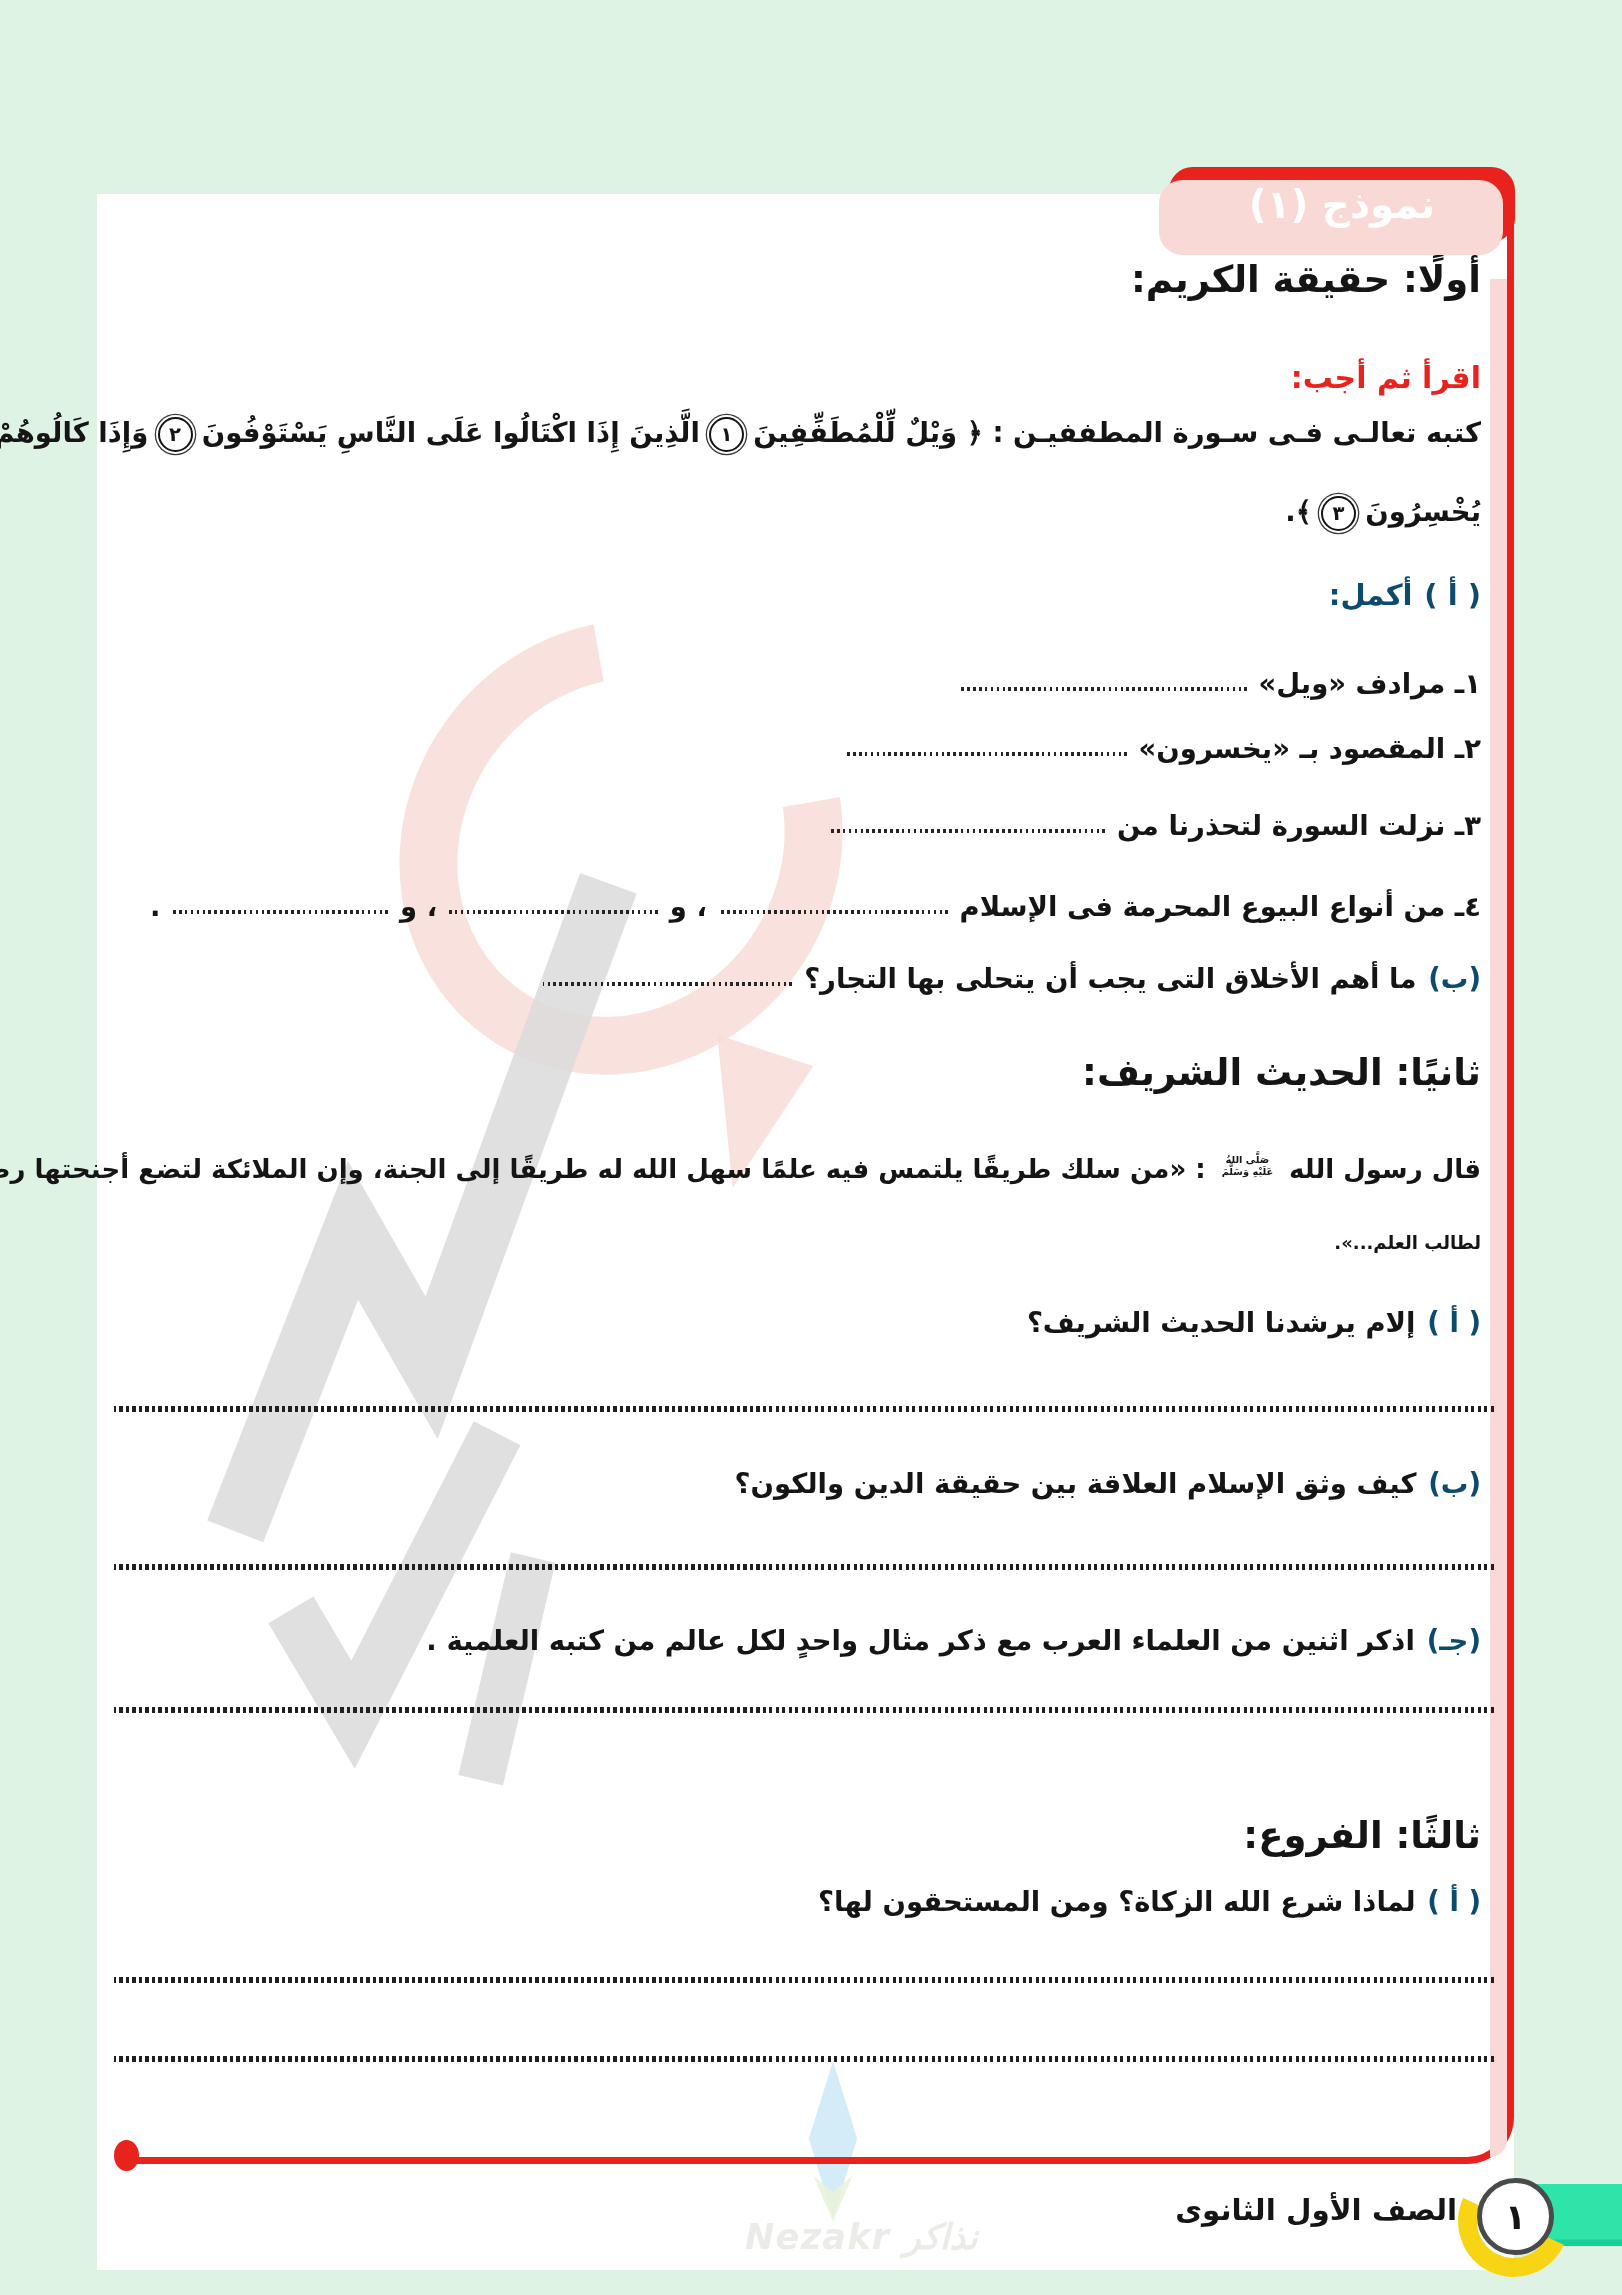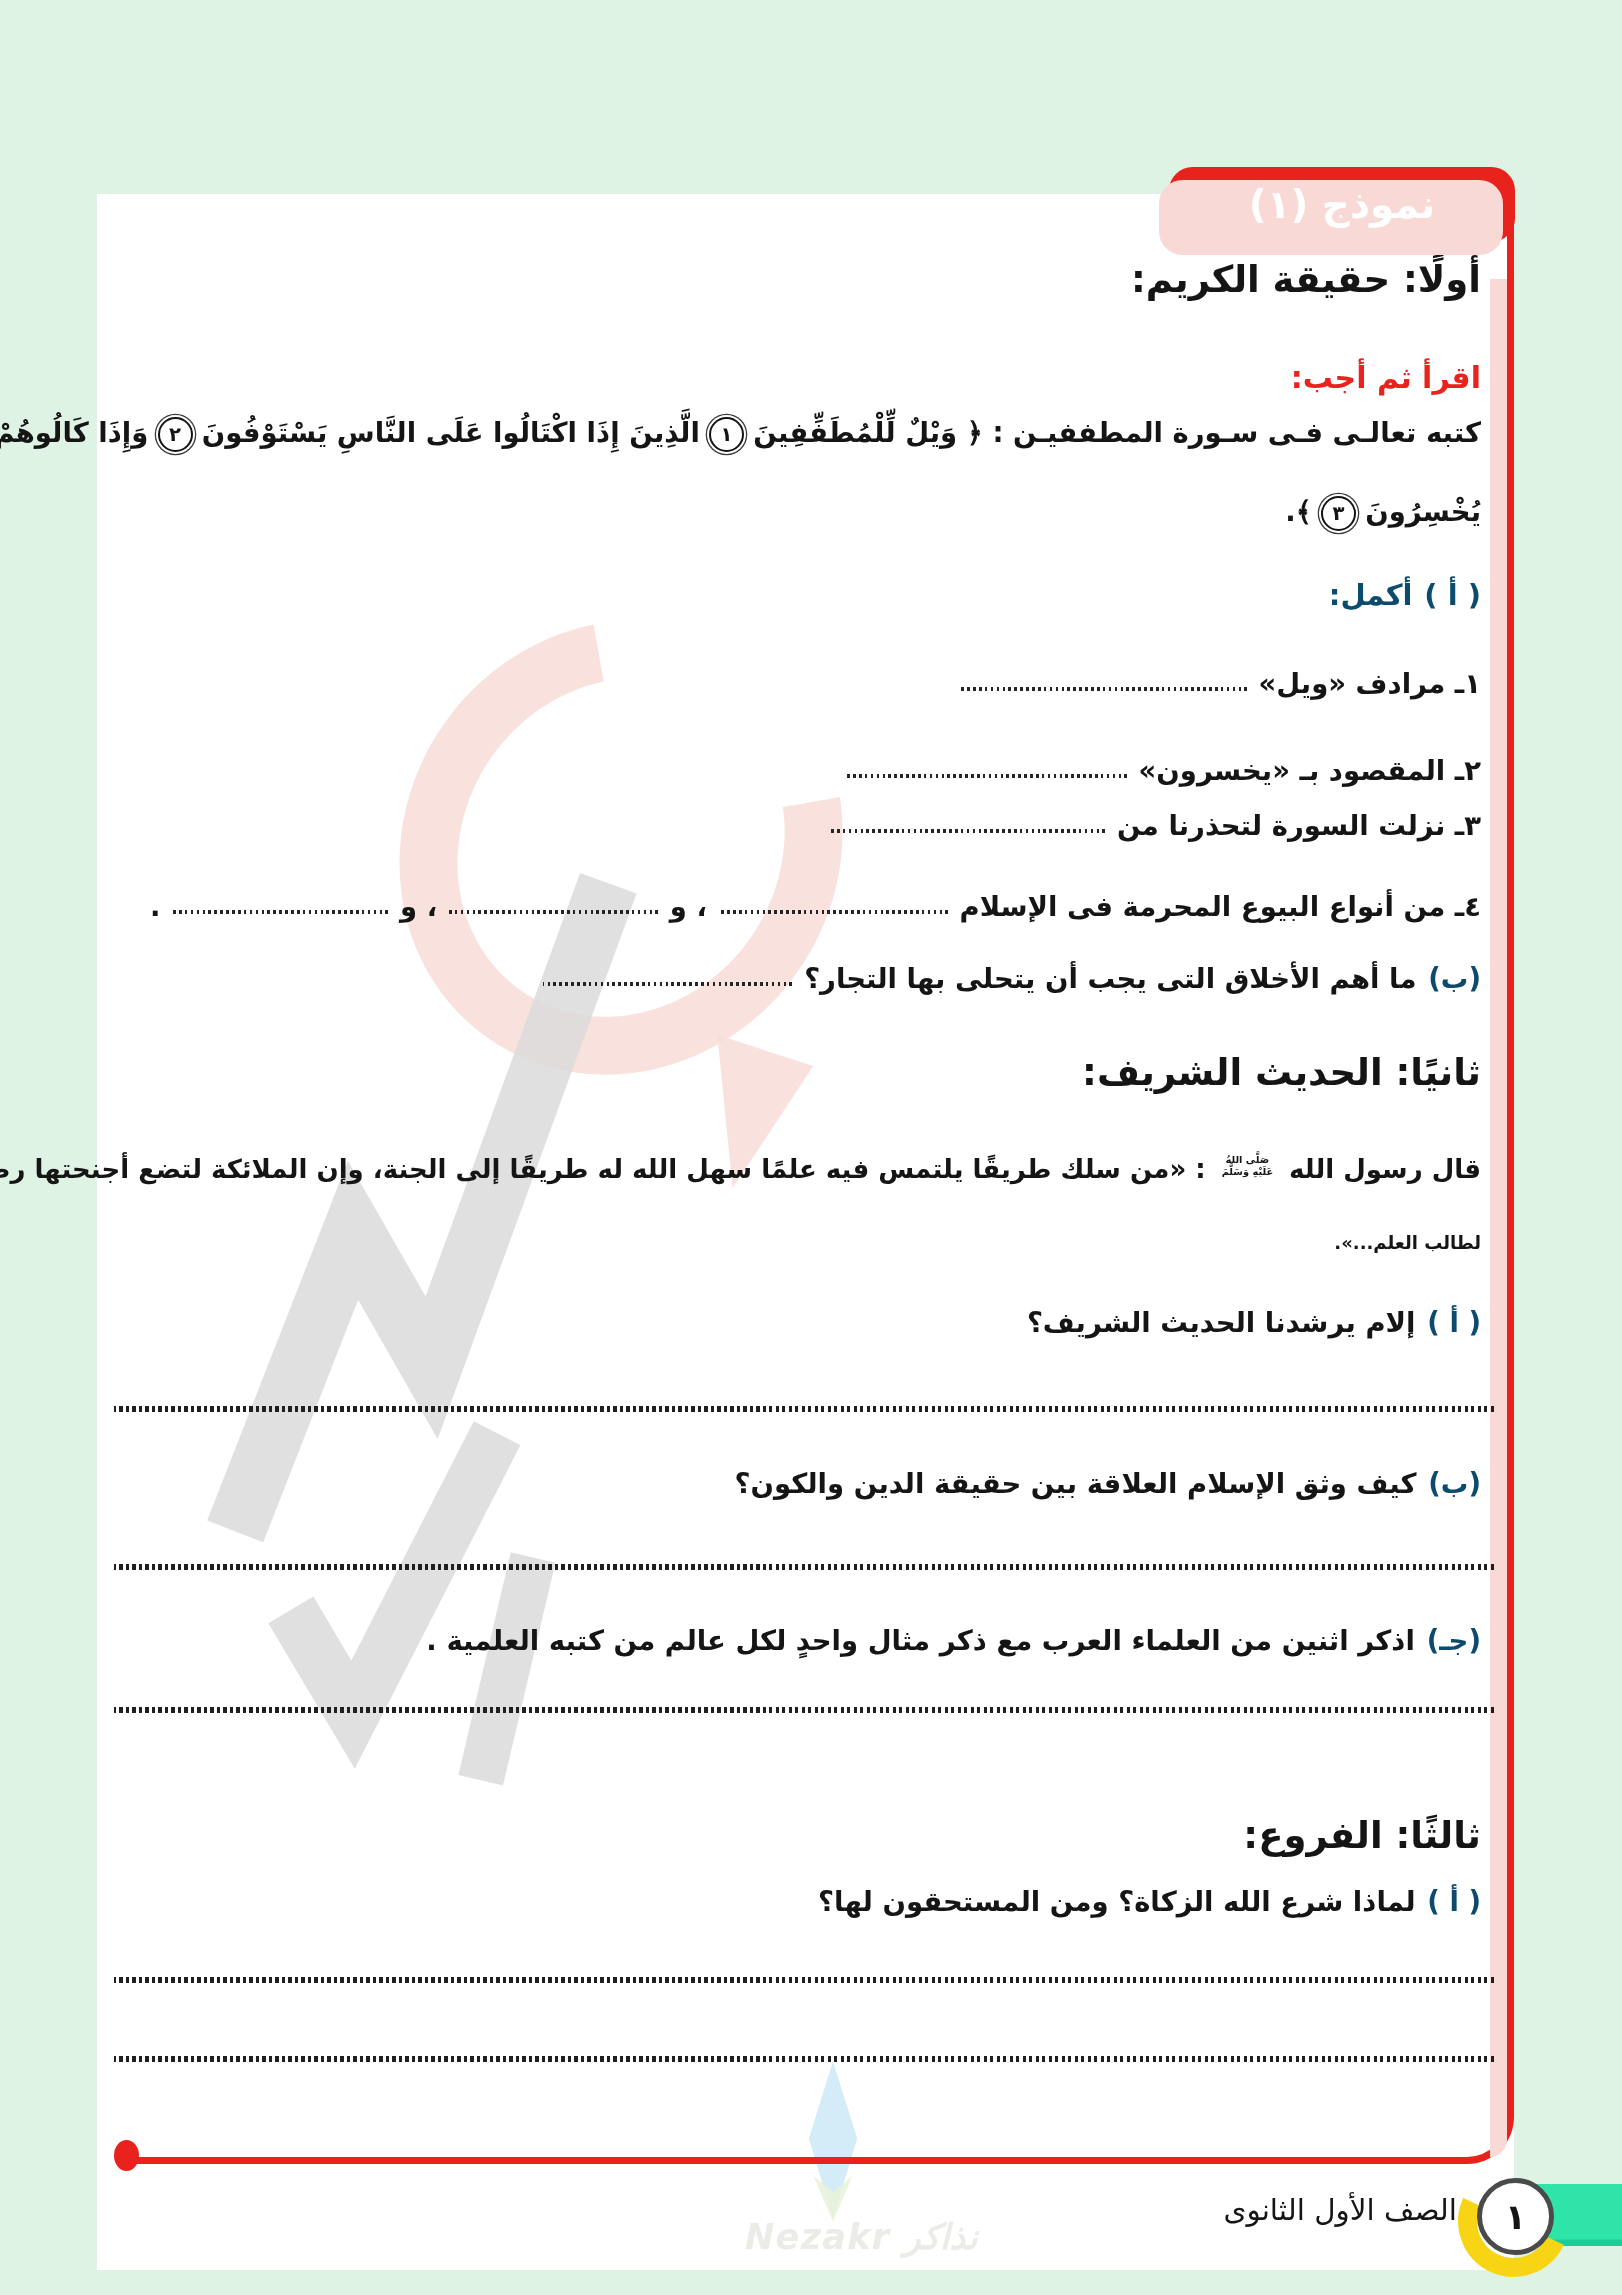--- a/index.html
+++ b/index.html
@@ -100,21 +100,21 @@
     font-size:9.8px; line-height:1.2; font-weight:700;
     margin:0 16px; transform:translateY(-5.2px); vertical-align:middle;
   }
   
   #title-quran   { top:258px;  }
   #read-prompt   { top:360px;  font-size:30px; }
   #verse-l1      { top:416px;  }
   #verse-l2      { top:495px;  }
   #part-a        { top:578px;  font-size:29px; }
   #item-1        { top:656px;margin-top:11px; }
-  #item-2        { top:754px; }
+  #item-2        { top:732px; }
   #item-3        { top:809px; }
   #item-4        { top:890px; }
   #part-b        { top:962px; }
   #title-hadith  { top:1051px; }
   #hadith-l1     { top:1154px; font-size:26px; }
   #hadith-l2     { top:1232px; font-size:18px; }
   #hadith-qa     { top:1306px; }
   #dotline-1     { top:1406px; }
   #hadith-qb     { top:1467px; }
   #dotline-2     { top:1564px; }
@@ -137,21 +137,21 @@
     border-radius:50%; transform:rotate(-20deg); z-index:2;
   }
   .page-circle {
     position:absolute; left:1478px; top:2178px; width:77px; height:77px;
     background:#fff; border:5.2px solid #4a4a4a; border-radius:50%;
     display:flex; align-items:center; justify-content:center;
     font-size:35px; font-weight:700; z-index:3;
   }
   .grade {
     position:absolute; right:165px; top:2193px;
-    font-size:29.4px; font-weight:400; z-index:3;
+    font-size:29.4px; font-weight:700; z-index:3;
   }
 </style>
 </head>
 <body>
 
 <div class="page">
 
   <div class="sheet"></div>
 
   <div class="wm wm-ring"></div>

